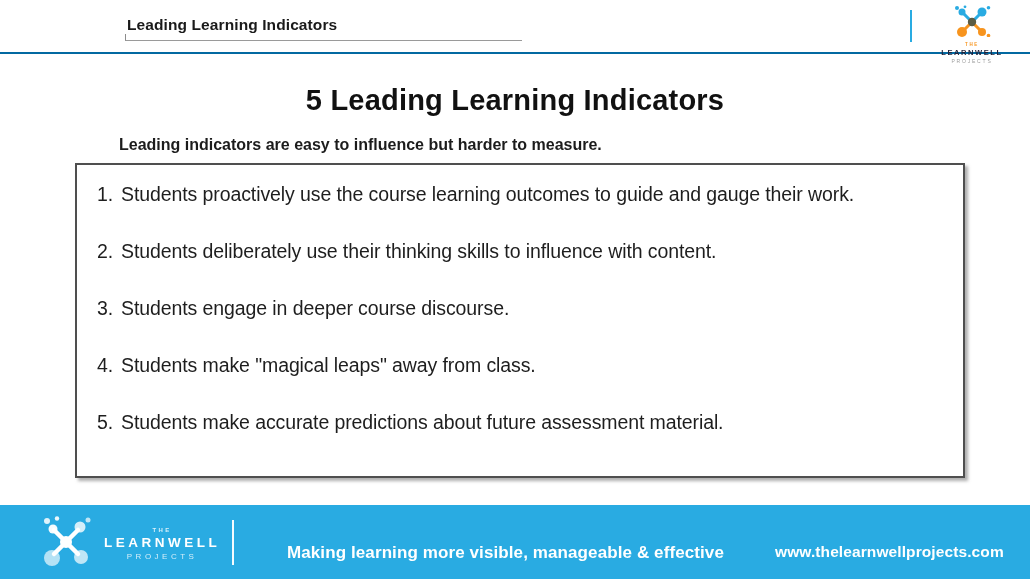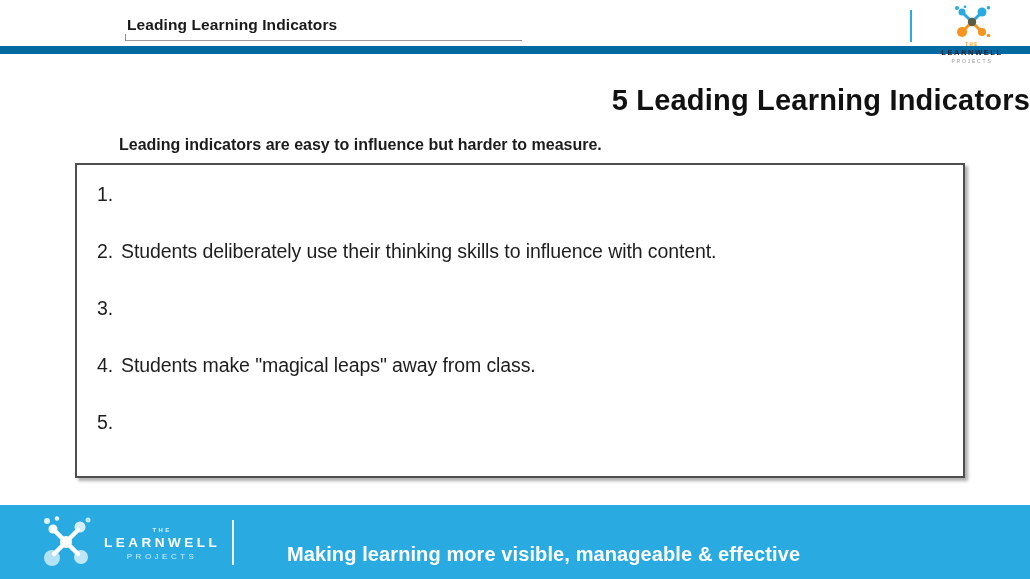--- a/index.html
+++ b/index.html
@@ -2,21 +2,21 @@
 <html><head>
 <meta charset="utf-8">
 <style>
   * { margin: 0; padding: 0; box-sizing: border-box; }
   html, body { width: 1030px; height: 579px; background: #ffffff; overflow: hidden; }
   body { font-family: "Liberation Sans", sans-serif; position: relative; }
 
   
   .header {
     position: absolute; top: 0; left: 0; width: 1030px; height: 54px;
-    background: #ffffff; border-bottom: 8px solid #0369a1;
+    background: #ffffff; border-bottom: 2px solid #0369a1;
   }
   .header-title {
     position: absolute; left: 127px; top: 16px;
     font-size: 15.5px; font-weight: 700; color: #1a1a1a; letter-spacing: 0.1px;
   }
   .header-rule {
     position: absolute; left: 125px; top: 34px; width: 397px; height: 7px;
     border-left: 1px solid #8c8c8c; border-bottom: 1px solid #9a9a9a;
   }
   .header-vline {
@@ -25,21 +25,21 @@
   }
   .header-logo {
     position: absolute; left: 938px; top: 5px; width: 68px; text-align: center;
   }
   .header-logo .logo-the { font-size: 4.5px; color: #f7941e; letter-spacing: 1.6px; font-weight: 700; margin-top: 1px; }
   .header-logo .logo-name { font-size: 7.5px; color: #23233a; letter-spacing: 1.6px; font-weight: 700; margin-top: 1px; }
   .header-logo .logo-sub { font-size: 5px; color: #9b9b9b; letter-spacing: 1.8px; font-weight: 400; margin-top: 1px; }
 
   
   .slide-title {
-    position: absolute; top: 84px; left: 0; width: 1030px; text-align: right;
+    position: absolute; top: 84px; left: 0; width: 1030px; text-align: center;
     font-size: 29px; font-weight: 700; color: #111111; letter-spacing: 0.2px;
   }
   .slide-subtitle {
     position: absolute; left: 119px; top: 136px;
     font-size: 16px; font-weight: 700; color: #1c1c1c;
   }
   .indicator-box {
     position: absolute; left: 75px; top: 163px; width: 890px; height: 315px;
     background: #ffffff; border: 2px solid #4f4f4f;
     box-shadow: 3px 3px 3px rgba(110,110,110,0.55);
@@ -61,21 +61,21 @@
   .footer-logo-text { margin-left: 6px; text-align: center; }
   .footer-logo-text .logo-the { font-size: 6px; color: rgba(255,255,255,0.82); letter-spacing: 2.5px; font-weight: 700; }
   .footer-logo-text .logo-name { font-size: 13.5px; color: #ffffff; letter-spacing: 3.5px; font-weight: 700; margin-top: 2px; }
   .footer-logo-text .logo-sub { font-size: 8px; color: rgba(255,255,255,0.8); letter-spacing: 3.5px; font-weight: 400; margin-top: 2px; }
   .footer-divider {
     position: absolute; left: 232px; top: 15px; width: 2px; height: 45px;
     background: rgba(255,255,255,0.95);
   }
   .footer-tagline {
     position: absolute; left: 287px; top: 38px;
-    font-size: 20px; font-weight: 700; color: #ffffff; letter-spacing: 0.1px;
+    font-size: 17px; font-weight: 700; color: #ffffff; letter-spacing: 0.1px;
   }
   .footer-url {
     position: absolute; left: 775px; top: 38px;
     font-size: 15.5px; font-weight: 700; color: #ffffff; letter-spacing: 0.1px;
   }
 </style>
 </head>
 <body>
 
 <div class="header">
@@ -107,34 +107,37 @@
   </div>
 </div>
 
 <div class="slide-title">5 Leading Learning Indicators</div>
 <div class="slide-subtitle">Leading indicators are easy to influence but harder to measure.</div>
 
 <div class="indicator-box">
   <ul class="indicator-list">
     <li class="item">
       <span class="num">1.</span>
+      <span class="txt"><span>Students proactively use the course learning outcomes to guide and gauge their work.</span><span class="ul"></span><span></span></span>
     </li>
     <li class="item">
       <span class="num">2.</span>
       <span class="txt"><span>Students deliberately use their thinking skills to influence with content.</span><span class="ul"></span><span></span></span>
     </li>
     <li class="item">
       <span class="num">3.</span>
+      <span class="txt"><span>Students engage in deeper course discourse.</span><span class="ul"></span><span></span></span>
     </li>
     <li class="item">
       <span class="num">4.</span>
       <span class="txt"><span>Students make "magical leaps" </span><span class="ul">away from class</span><span>.</span></span>
     </li>
     <li class="item">
       <span class="num">5.</span>
+      <span class="txt"><span>Students make accurate predictions about future assessment material.</span><span class="ul"></span><span></span></span>
     </li>
   </ul>
 </div>
 
 <div class="footer">
   <div class="footer-logo">
     <span>
       <svg width="58" height="56" viewBox="0 0 58 56">
         <line x1="26" y1="28" x2="14" y2="16" stroke="#ffffff" stroke-width="4.5" stroke-linecap="round"></line>
         <line x1="26" y1="28" x2="38" y2="16" stroke="#ffffff" stroke-width="4.5" stroke-linecap="round"></line>
@@ -151,13 +154,14 @@
       </svg>
     </span>
     <div class="footer-logo-text">
       <div class="logo-the">THE</div>
       <div class="logo-name">LEARNWELL</div>
       <div class="logo-sub">PROJECTS</div>
     </div>
   </div>
   <div class="footer-divider"></div>
   <div class="footer-tagline">Making learning more visible, manageable &amp; effective</div>
+  <div class="footer-url">www.thelearnwellprojects.com</div>
 </div>
 
 </body></html>

